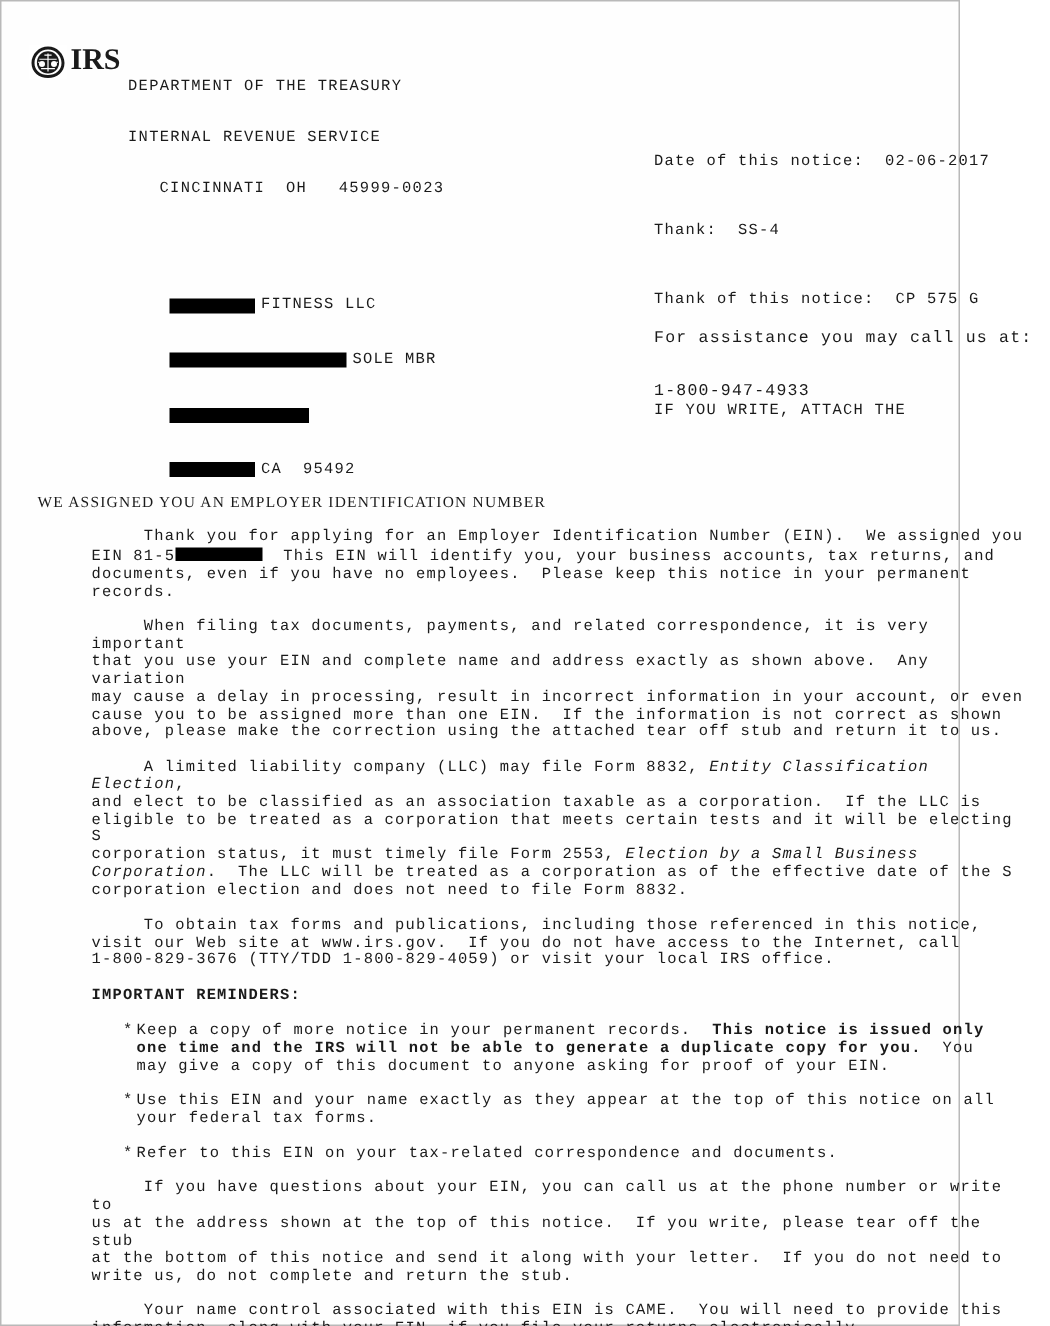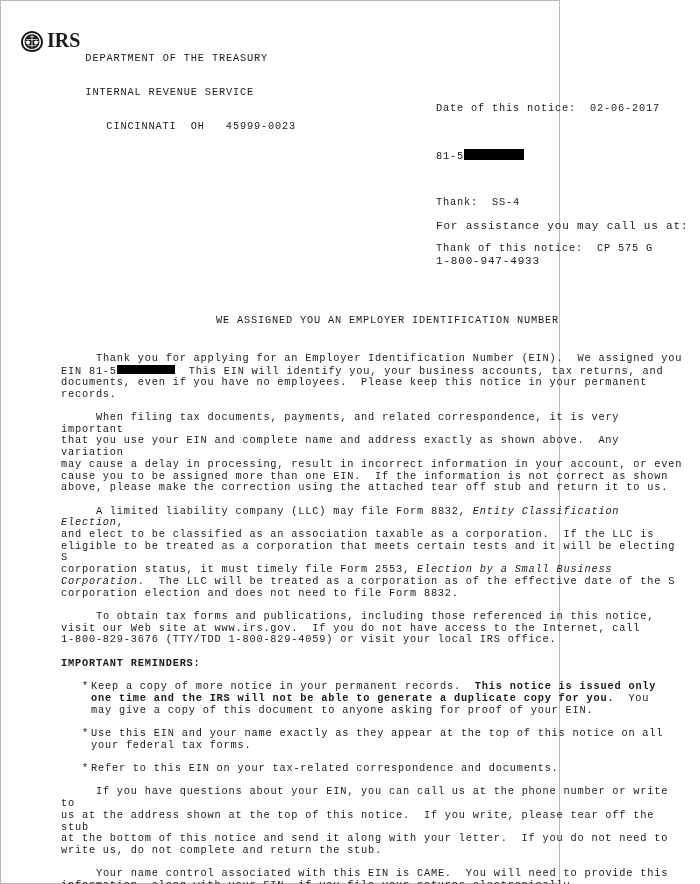--- a/index.html
+++ b/index.html
@@ -12,21 +12,21 @@
   body {
     width: 700px;
     height: 884px;
     font-family: "Liberation Mono", "DejaVu Sans Mono", monospace;
     color: #1a1a1a;
     overflow: hidden;
   }
 
   .page {
     position: relative;
-    width: 560px;
+    width: 640px;
     height: 884px;
     background: #fefefe;
     border: 1px solid #b9b9b9;
     padding: 0;
   }
 
   
   .letterhead {
     position: absolute;
     left: 18px;
@@ -114,25 +114,26 @@
     height: 10px;
     vertical-align: middle;
   }
   .addr-line .txt { margin-left: 4px; }
 
   
   .body-title {
     position: absolute;
     left: 0;
     right: 0;
-    top: 313px;
-    text-align: right;
+    top: 329px;
+    text-align: left;
     font-size: 10.3px;
     letter-spacing: 0.82px;
     padding-left: 24px;
+    font-family: Liberation Serif, serif;
   }
 
   .body-copy {
     position: absolute;
     left: 60px;
     top: 352px;
     width: 622px;
     font-size: 10.3px;
     line-height: 11.7px;
     letter-spacing: 0.8px;
@@ -197,33 +198,47 @@
     <div class="irs-wordmark">IRS</div>
     <div class="agency-lines">
       <div>DEPARTMENT OF THE TREASURY</div>
       <div>INTERNAL REVENUE SERVICE</div>
       <div class="city-line">CINCINNATI  OH   45999-0023</div>
     </div>
   </div>
 
   <div class="notice-meta">
     <div class="row"><span>Date of this notice:</span>  <span>02-06-2017</span></div>
-    <div class="row"><span>81-5</span><span class="redact" style="width:60px;height:11px;vertical-align:-1px;"></span></div>
     <div class="row"><span>Thank:</span>  <span>SS-4</span></div>
     <div class="row tight"><span>Thank of this notice:</span>  <span>CP 575 G</span></div>
   </div>
 
   <div class="assist">
     <div>For assistance you may call us at:</div>
     <div>1-800-947-4933</div>
   </div>
 
   <div class="write-note">
-  </div>
-
+    <div>IF YOU WRITE, ATTACH THE</div>
+  </div>
+
+  <div class="addressee">
+    <div class="addr-line">
+      <span class="redact" style="width: 57px;"></span><span class="txt">FITNESS LLC</span>
+    </div>
+    <div class="addr-line">
+      <span class="redact" style="width: 118px;"></span><span class="txt">SOLE MBR</span>
+    </div>
+    <div class="addr-line">
+      <span class="redact" style="width: 93px;"></span><span class="txt"></span>
+    </div>
+    <div class="addr-line">
+      <span class="redact" style="width: 57px;"></span><span class="txt">CA  95492</span>
+    </div>
+  </div>
 
   <div class="body-title">WE ASSIGNED YOU AN EMPLOYER IDENTIFICATION NUMBER</div>
 
   <div class="body-copy">
 
     <p class="para"><span>     Thank you for applying for an Employer Identification Number (EIN).  We assigned you
 EIN 81-5</span><span class="ein-inline"></span><span>  This EIN will identify you, your business accounts, tax returns, and
 documents, even if you have no employees.  Please keep this notice in your permanent
 records.</span></p>
 

